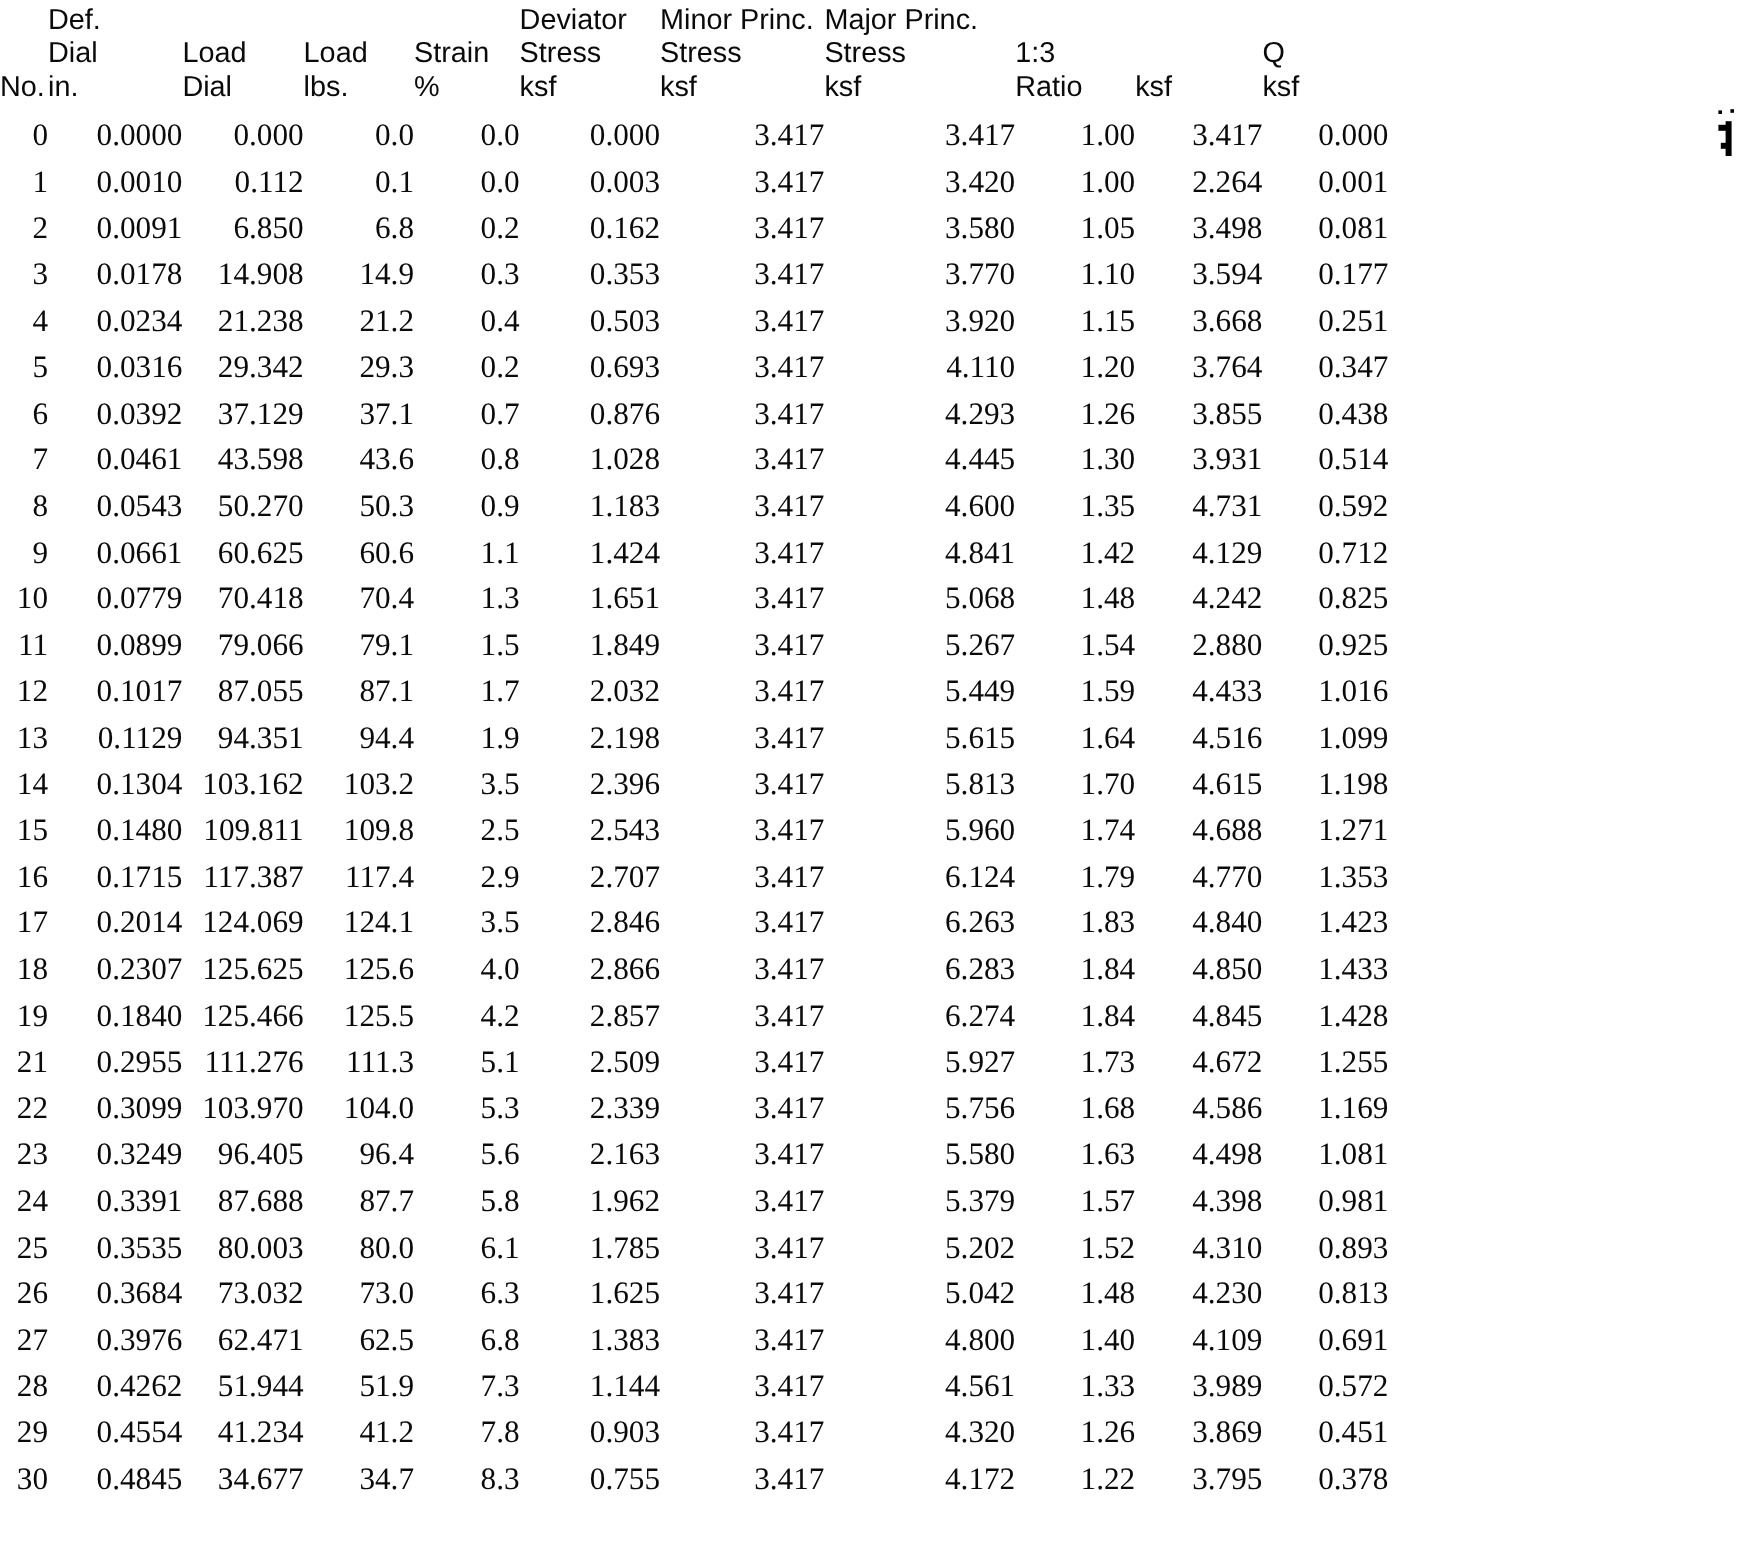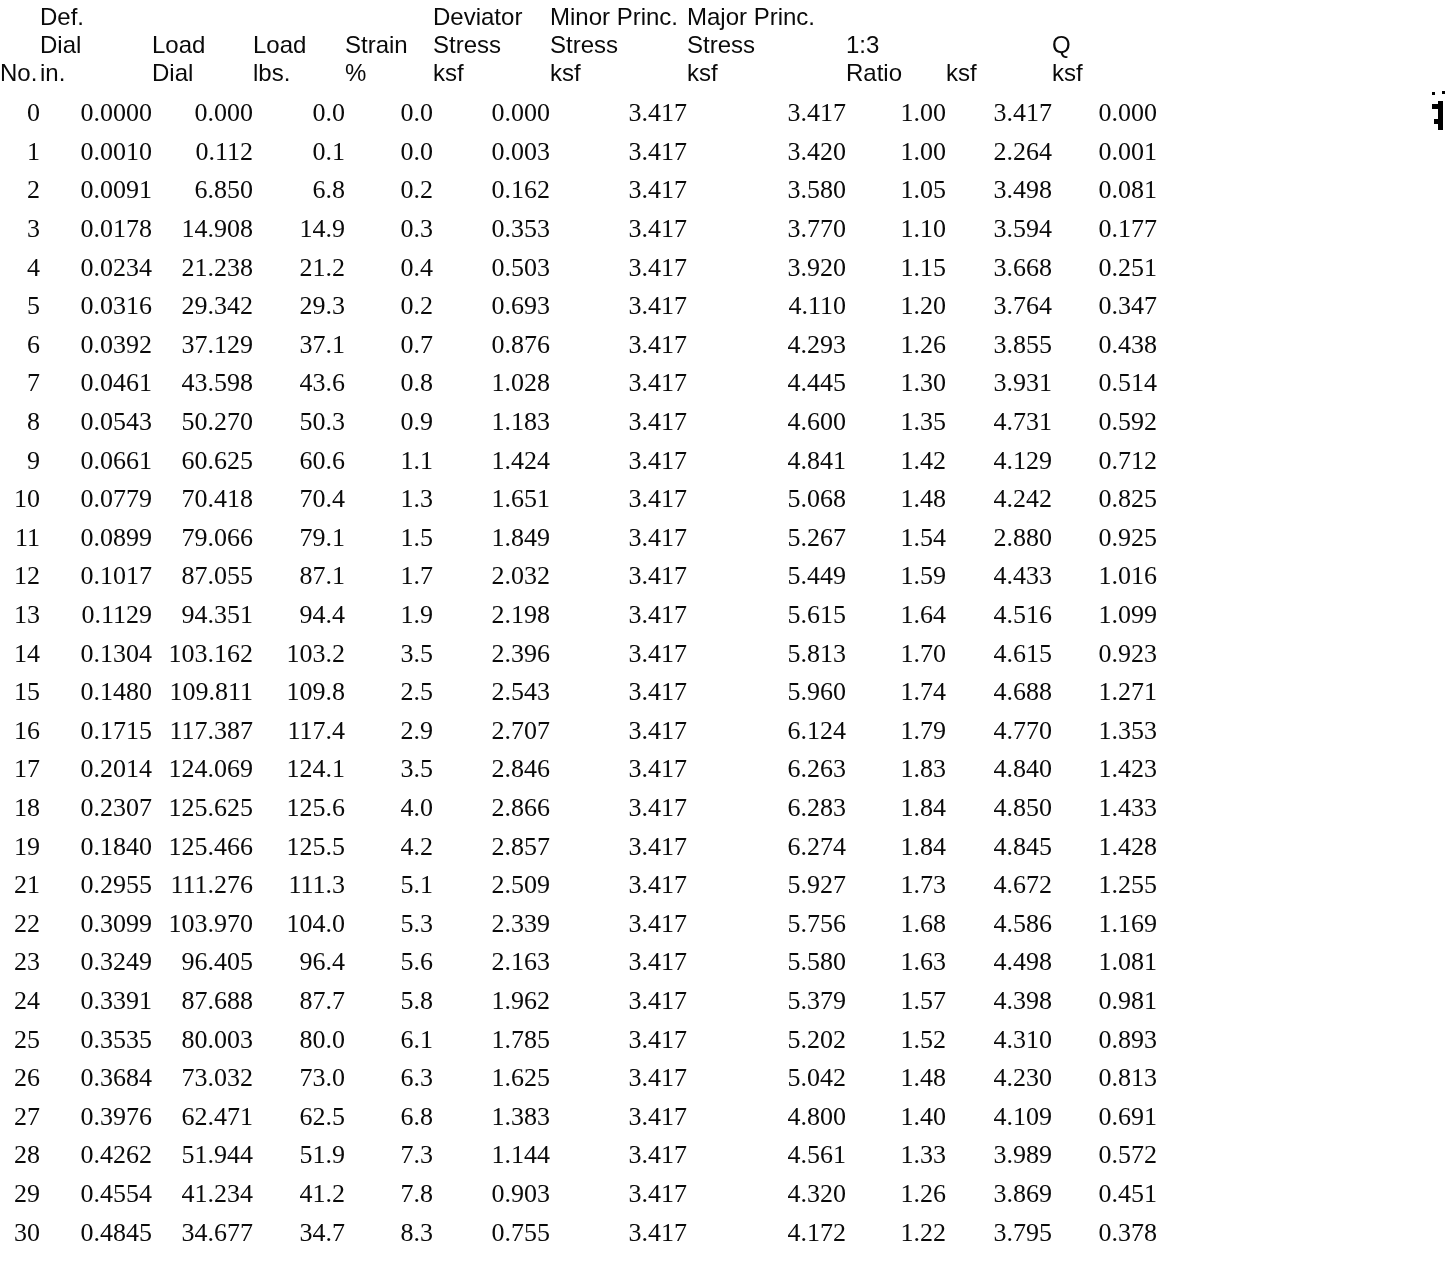--- a/index.html
+++ b/index.html
@@ -307,21 +307,21 @@
           <td>14</td>
           <td>0.1304</td>
           <td>103.162</td>
           <td>103.2</td>
           <td>3.5</td>
           <td>2.396</td>
           <td>3.417</td>
           <td>5.813</td>
           <td>1.70</td>
           <td>4.615</td>
-          <td>0.923</td>
+          <td>1.198</td>
         </tr>
         <tr>
           <td>15</td>
           <td>0.1480</td>
           <td>109.811</td>
           <td>109.8</td>
           <td>2.5</td>
           <td>2.543</td>
           <td>3.417</td>
           <td>5.960</td>

